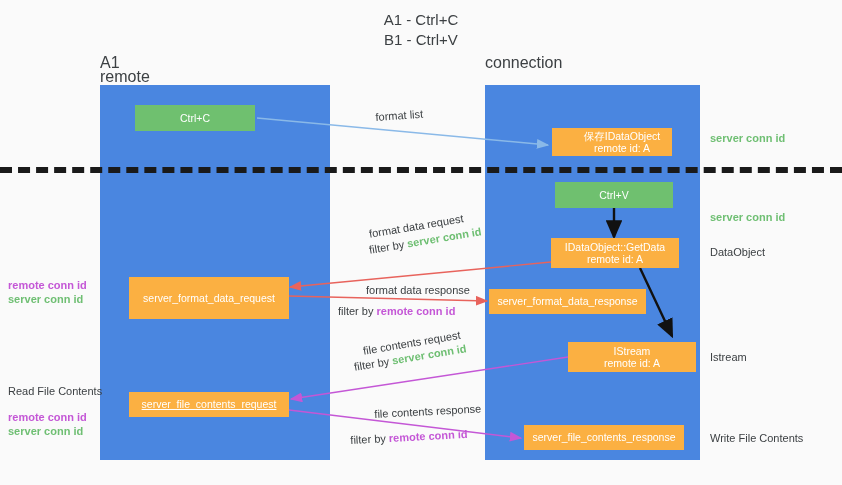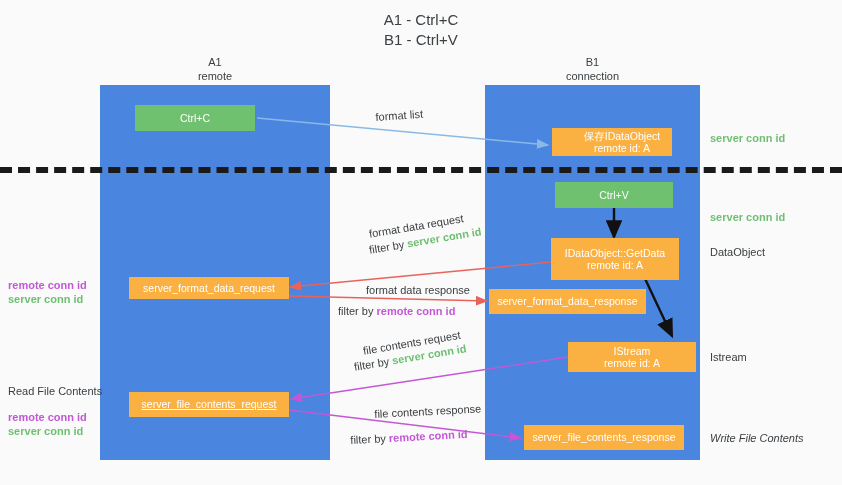--- a/index.html
+++ b/index.html
@@ -32,22 +32,22 @@
   }
   .lane {
     position: absolute;
     background: #4a86e0;
   }
   .lane-a { left: 100px; top: 85px; width: 230px; height: 375px; }
   .lane-b { left: 485px; top: 85px; width: 215px; height: 375px; }
 
   .lane-head {
     position: absolute;
-    text-align: center;
-    font-size: 11px;
+    text-align: left;
+    font-size: 16px;
     line-height: 13.5px;
     color: #3c4043;
   }
   .lane-head-a { left: 100px; top: 56px; width: 230px; }
   .lane-head-b { left: 485px; top: 56px; width: 215px; }
 
   .title {
     position: absolute;
     left: 0; top: 10px;
     width: 842px;
@@ -113,21 +113,20 @@
   <div class="title">
     <div>A1 - Ctrl+C</div>
     <div>B1 - Ctrl+V</div>
   </div>
 
   <div class="lane-head lane-head-a">
     <div>A1</div>
     <div>remote</div>
   </div>
   <div class="lane-head lane-head-b">
-    <div>B1</div>
     <div>connection</div>
   </div>
 
   <div class="lane lane-a"></div>
   <div class="lane lane-b"></div>
 
   <svg class="svg-layer" viewBox="0 0 842 485">
     <defs>
       <marker id="ah-blue" markerWidth="9" markerHeight="7" refX="8" refY="3.5" orient="auto">
         <polygon points="0 0, 9 3.5, 0 7" fill="#8ab9e8"></polygon>
@@ -157,38 +156,38 @@
 
     <line x1="289" y1="410" x2="521" y2="438" stroke="#c457d6" stroke-width="1.4" marker-end="url(#ah-mag)"></line>
   </svg>
 
   <div class="dashline"></div>
 
   <div class="node green" style="left:135px; top:105px; width:120px; height:26px;">
     <span>Ctrl+C</span>
   </div>
 
-  <div class="node orange" style="left:129px; top:277px; width:160px; height:22px;">
+  <div class="node orange" style="left:129px; top:277px; width:160px; height:42px;">
     <span>server_format_data_request</span>
   </div>
 
   <div class="node orange" style="left:129px; top:392px; width:160px; height:25px;text-decoration:underline;">
     <span>server_file_contents_request</span>
   </div>
 
   <div class="node orange" style="left:552px; top:128px; width:120px; height:28px;padding-left:24px;">
     <span>保存IDataObject</span>
     <span>remote id: A</span>
   </div>
 
   <div class="node green" style="left:555px; top:182px; width:118px; height:26px;">
     <span>Ctrl+V</span>
   </div>
 
-  <div class="node orange" style="left:551px; top:238px; width:128px; height:42px;">
+  <div class="node orange" style="left:551px; top:238px; width:128px; height:30px;">
     <span>IDataObject::GetData</span>
     <span>remote id: A</span>
   </div>
 
   <div class="node orange" style="left:568px; top:342px; width:128px; height:30px;">
     <span>IStream</span>
     <span>remote id: A</span>
   </div>
 
   <div class="node orange" style="left:489px; top:289px; width:157px; height:25px;align-items:center;">
@@ -218,21 +217,21 @@
 
   <div class="edge-label" style="left:374px; top:407px; transform:rotate(-3deg); transform-origin:left top;">file contents response</div>
   <div class="edge-label" style="left:350px; top:433px; transform:rotate(-3deg); transform-origin:left top;">
     <span>filter by </span><b class="c-remote">remote conn id</b>
   </div>
 
   <div class="side-label green-txt" style="left:710px; top:131px;">server conn id</div>
   <div class="side-label green-txt" style="left:710px; top:210px;">server conn id</div>
   <div class="side-label dark-txt" style="left:710px; top:245px;">DataObject</div>
   <div class="side-label dark-txt" style="left:710px; top:350px;">Istream</div>
-  <div class="side-label dark-txt" style="left:710px; top:431px;font-style:italic;">Write File Contents</div>
+  <div class="side-label dark-txt" style="left:710px; top:431px;">Write File Contents</div>
 
   <div class="side-label multi" style="left:8px; top:278px;">
     <div class="c-remote">remote conn id</div>
     <div class="c-server">server conn id</div>
   </div>
 
   <div class="side-label dark-txt" style="left:8px; top:384px;">Read File Contents</div>
   <div class="side-label multi" style="left:8px; top:410px;">
     <div class="c-remote">remote conn id</div>
     <div class="c-server">server conn id</div>

